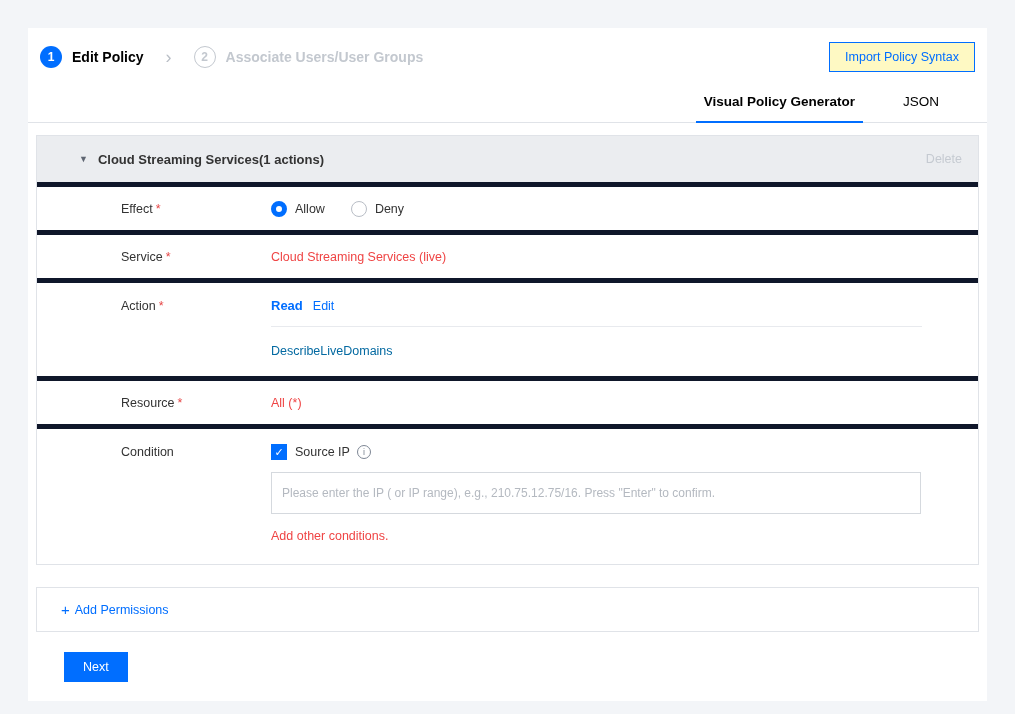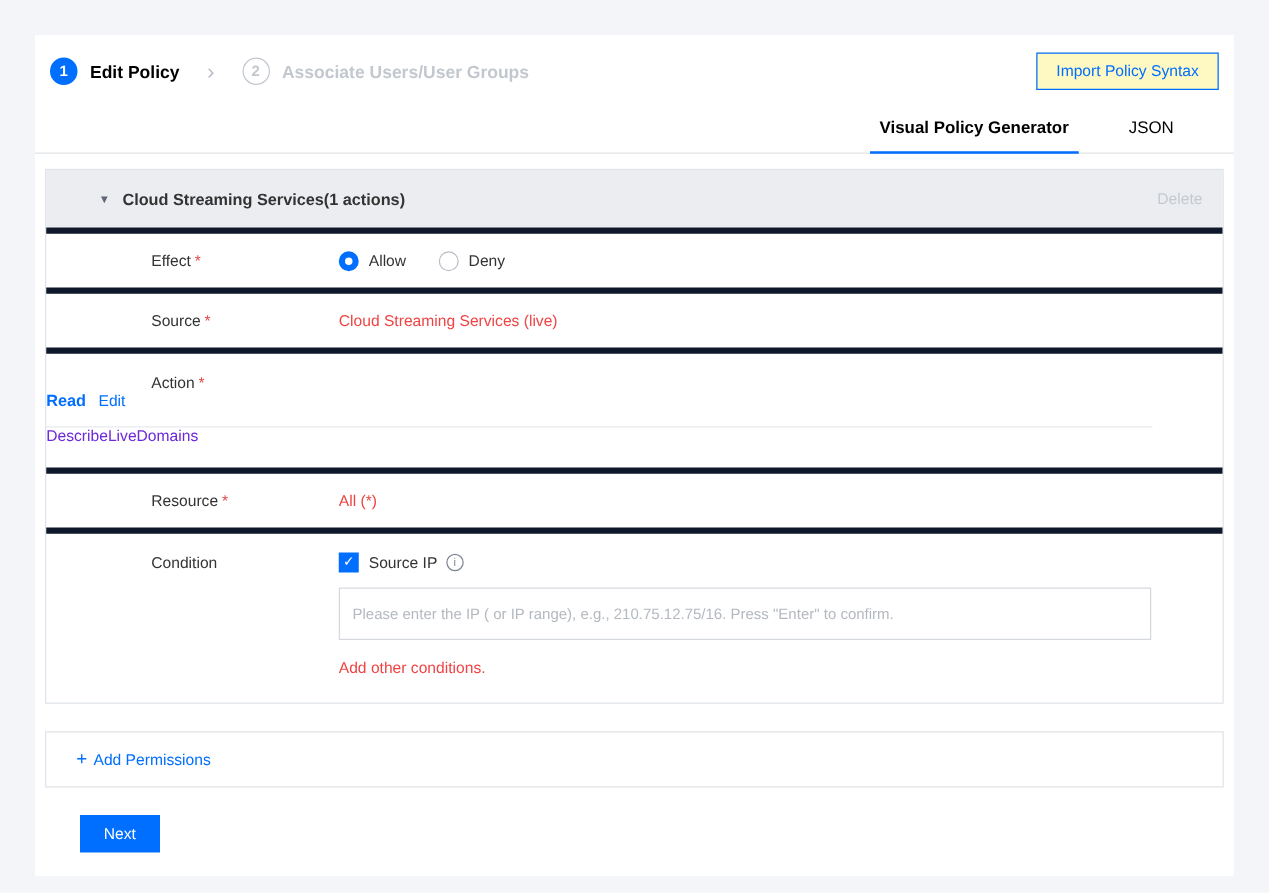--- a/index.html
+++ b/index.html
@@ -55,27 +55,27 @@
 
   
   .radio-group { display:flex; align-items:center; height:48px; }
   .radio-item { display:flex; align-items:center; margin-right:26px; cursor:pointer; }
   .radio-dot { width:16px; height:16px; border-radius:50%; background:#fff; }
   .radio-dot.checked { border:5px solid #006eff; }
   .radio-dot.unchecked { border:1px solid #b9bec6; }
   .radio-text { margin-left:8px; color:#333; }
 
   
-  .row.action { padding:15px 0 18px 0;flex-direction:column; }
+  .row.action { padding:15px 0 18px 0; }
   .row.action .row-label { padding-top:1px; }
   .action-top { display:flex; align-items:center; }
   .action-read { color:#006eff; font-weight:bold; font-size:13px; cursor:pointer; }
   .action-edit { color:#006eff; margin-left:10px; cursor:pointer; }
   .action-divider { border-bottom:1px solid #e8eaee; margin-top:13px; }
-  .action-detail { color:#6d28d9; }
+  .action-detail { margin-top:17px; color:#0369a1; }
 
   
   .row.condition { padding:15px 0 21px 0; }
   .row.condition .row-label { padding-top:1px; }
   .cond-line { display:flex; align-items:center; }
   .checkbox { width:16px; height:16px; background:#006eff; display:inline-flex; align-items:center; justify-content:center; cursor:pointer; }
   .checkbox::after { content:"✓"; color:#fff; font-size:11px; line-height:1; }
   .cond-label { margin-left:8px; color:#333; }
   .info-icon { width:14px; height:14px; border:1px solid #7d8694; border-radius:50%; color:#7d8694;
     display:inline-flex; align-items:center; justify-content:center; font-size:9px; margin-left:7px;
@@ -140,21 +140,21 @@
             <div class="radio-item">
               <span class="radio-dot unchecked"></span>
               <span class="radio-text">Deny</span>
             </div>
           </div>
         </div>
       </div>
 
       <div class="row simple">
         <div class="row-label">
-          <span>Source</span><span class="req">*</span>
+          <span>Service</span><span class="req">*</span>
         </div>
         <div class="row-content">
           <span class="link">Cloud Streaming Services (live)</span>
         </div>
       </div>
 
       <div class="row action">
         <div class="row-label">
           <span>Action</span><span class="req">*</span>
         </div>

